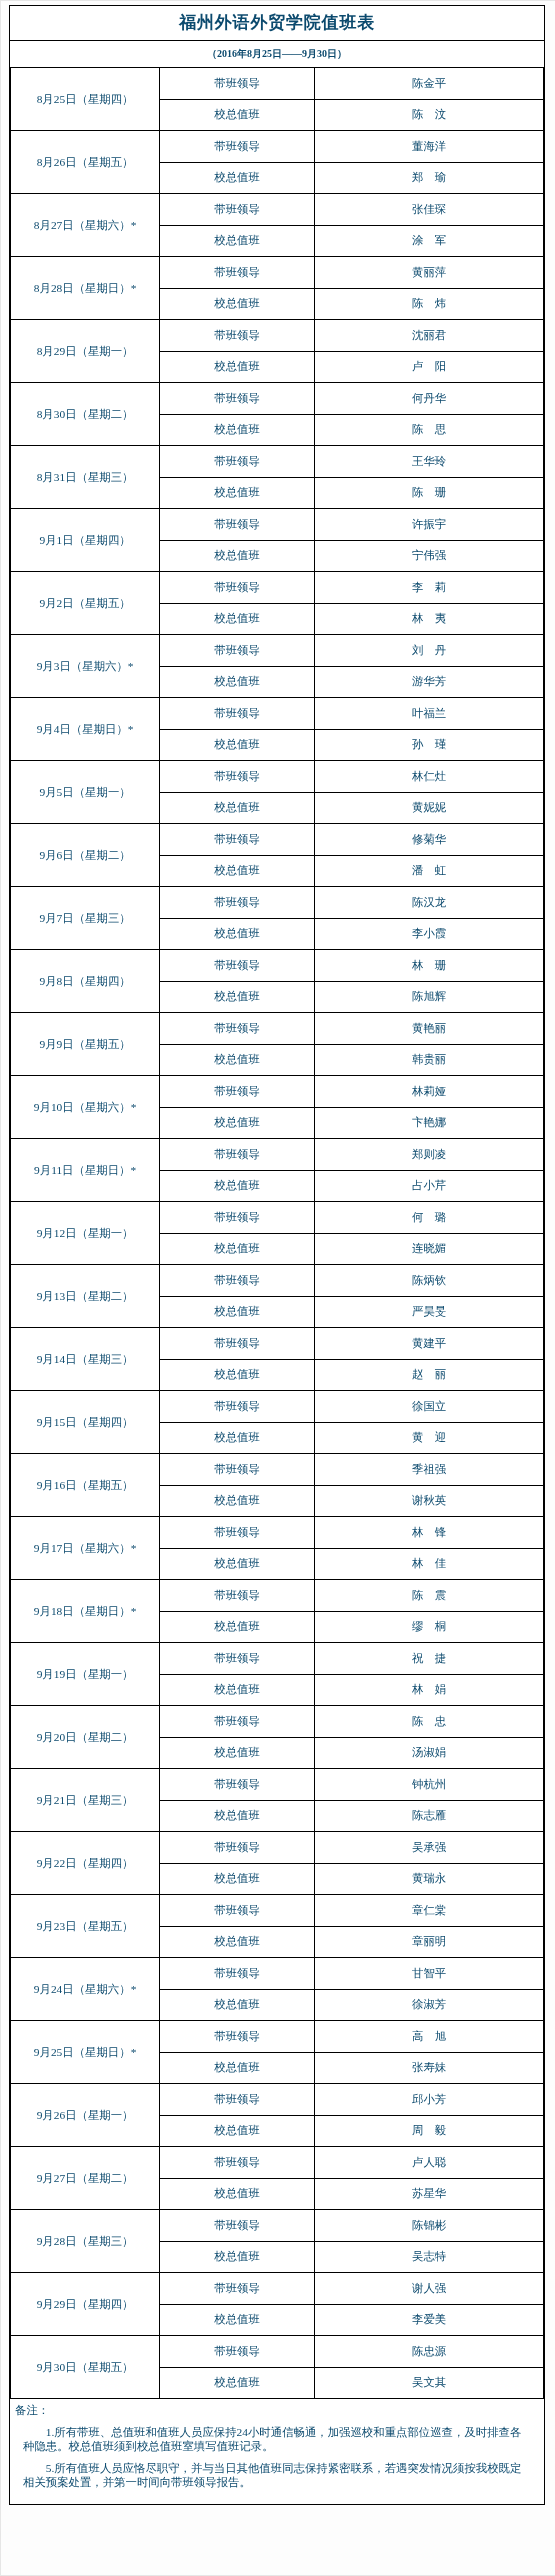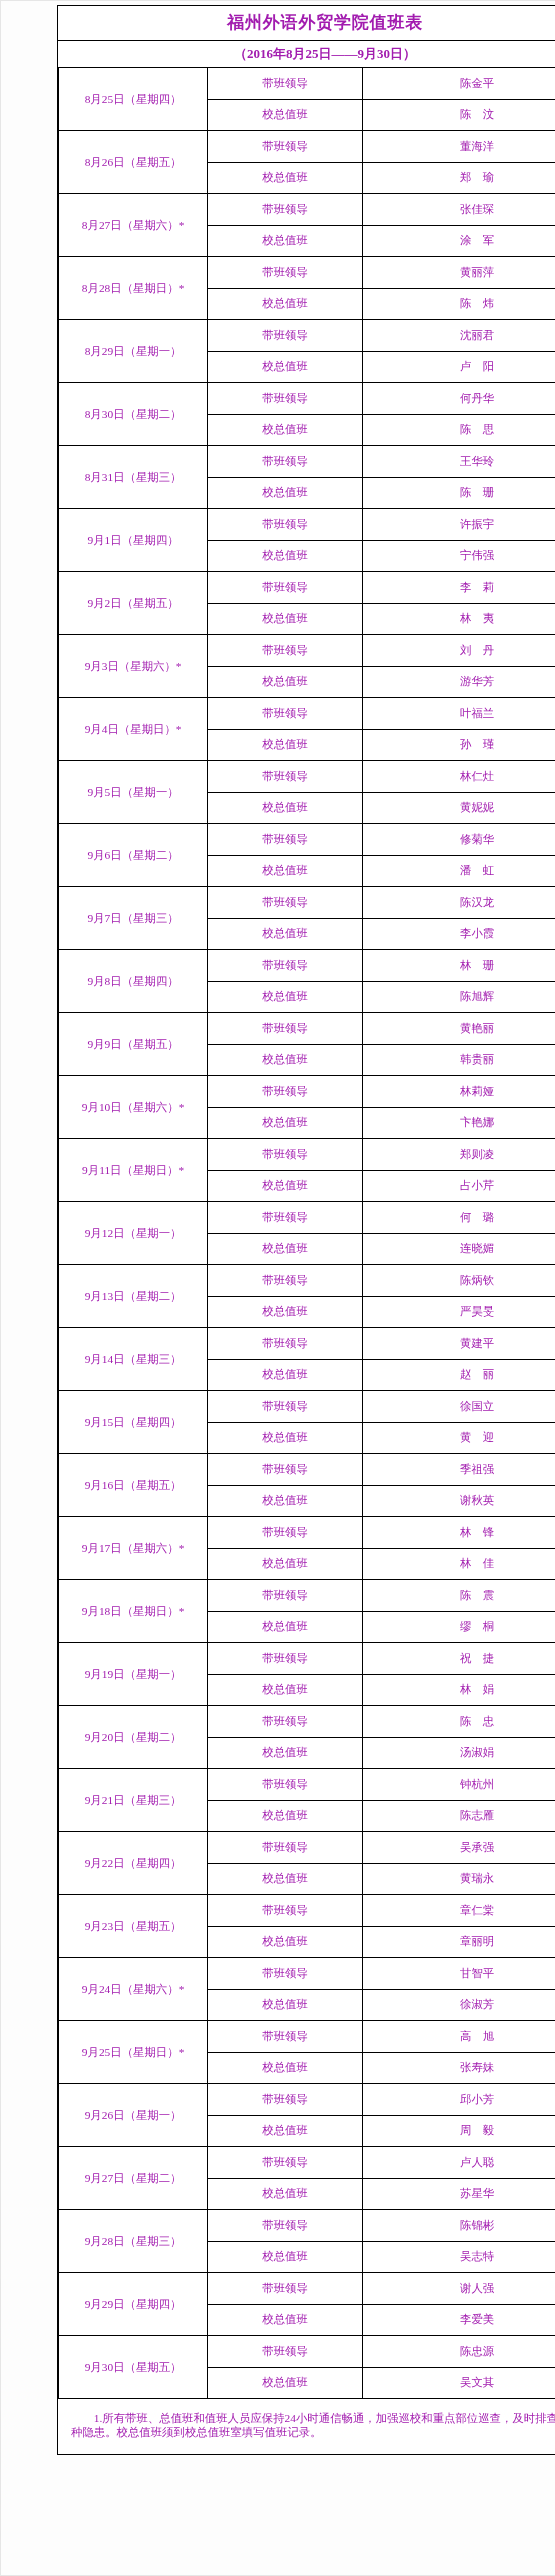--- a/index.html
+++ b/index.html
@@ -4,22 +4,21 @@
 <style>
   html, body { margin: 0; padding: 0; background: #ffffff; }
   .page {
     width: 556px;
     height: 2576px;
     box-sizing: border-box;
     background: #fdfdfd;
     border: 0.8px solid #e6e6e6;
     overflow: hidden;
     font-family: "Liberation Serif", serif;
-    color: #a21caf;
-    padding-left: 48px;
+    color: #0c4a6e;
   }
   .sheet {
     margin: 4.1px 6.5px 0 8.1px;
     width: 536px;
     box-sizing: border-box;
     border: 1.6px solid #000;
     background: #ffffff;
   }
   .title {
     height: 34px;
@@ -27,21 +26,21 @@
     text-align: center;
     font-size: 17px;
     font-weight: bold;
     border-bottom: 0.8px solid #000;
     letter-spacing: 0.8px;
   }
   .subtitle {
     height: 26px;
     line-height: 26px;
     text-align: center;
-    font-size: 13px;
+    font-size: 10px;
     font-weight: bold;
   }
   table.roster {
     width: 100%;
     border-collapse: collapse;
     table-layout: fixed;
   }
   table.roster td {
     border: 0.8px solid #000;
     height: 30.5px;
@@ -412,20 +411,22 @@
             <td class="c-name">陈忠源</td>
           </tr>
           <tr>
             <td class="c-label">校总值班</td>
             <td class="c-name">吴文其</td>
           </tr>
         </tbody>
     </table>
 
     <div class="notes">
+      <p class="notes-heading">备注：</p>
       <div>
           <p class="note-item">1.所有带班、总值班和值班人员应保持24小时通信畅通，加强巡校和重点部位巡查，及时排查各种隐患。校总值班须到校总值班室填写值班记录。</p>
+          <p class="note-item">5.所有值班人员应恪尽职守，并与当日其他值班同志保持紧密联系，若遇突发情况须按我校既定相关预案处置，并第一时间向带班领导报告。</p>
         </div>
     </div>
 
   </div>
 </div>
 
 
 </body></html>

